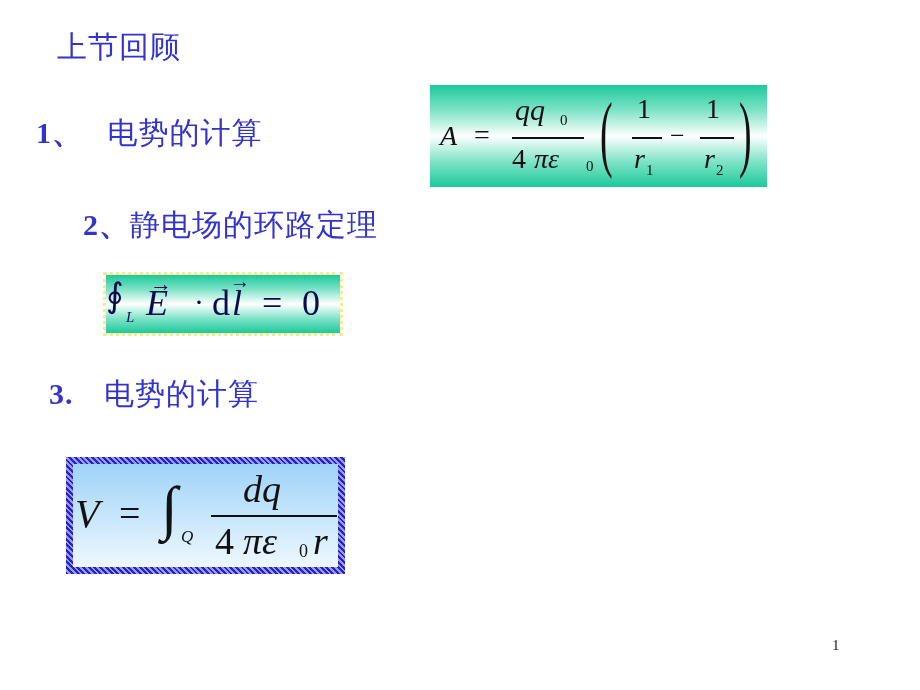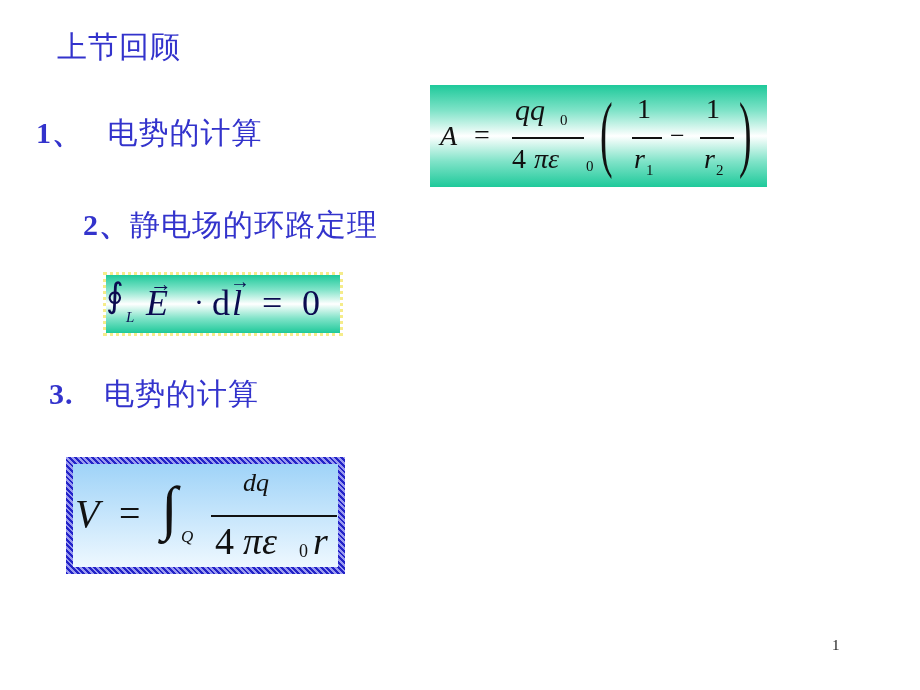--- a/index.html
+++ b/index.html
@@ -101,21 +101,21 @@
   <span class="math" style="left:124px; top:-4px; font-size:20px; color:#0b0b50;">→</span>
   <span class="math" style="left:156px; top:10px; font-size:36px; color:#0b0b50;">=</span>
   <span class="math" style="left:196px; top:10px; font-size:36px; color:#0b0b50;">0</span>
 </div>
 
 <div class="box box3">
   <span class="math it" style="left:2px; top:30px; font-size:40px;">V</span>
   <span class="math" style="left:46px; top:30px; font-size:38px;">=</span>
   <span class="math" style="left:88px; top:14px; font-size:60px;">∫</span>
   <span class="math it" style="left:108px; top:64px; font-size:17px;">Q</span>
-  <span class="math it" style="left:170px; top:6px; font-size:26px;">dq</span>
+  <span class="math it" style="left:170px; top:6px; font-size:38px;">dq</span>
   <div class="frac-line" style="left:138px; top:51px; width:126px;"></div>
   <span class="math" style="left:142px; top:58px; font-size:38px;">4</span>
   <span class="math it" style="left:170px; top:58px; font-size:38px;">πε</span>
   <span class="math" style="left:226px; top:78px; font-size:18px;">0</span>
   <span class="math it" style="left:240px; top:58px; font-size:38px;">r</span>
 </div>
 
 <div class="page-num">1</div>
 
 </body></html>

